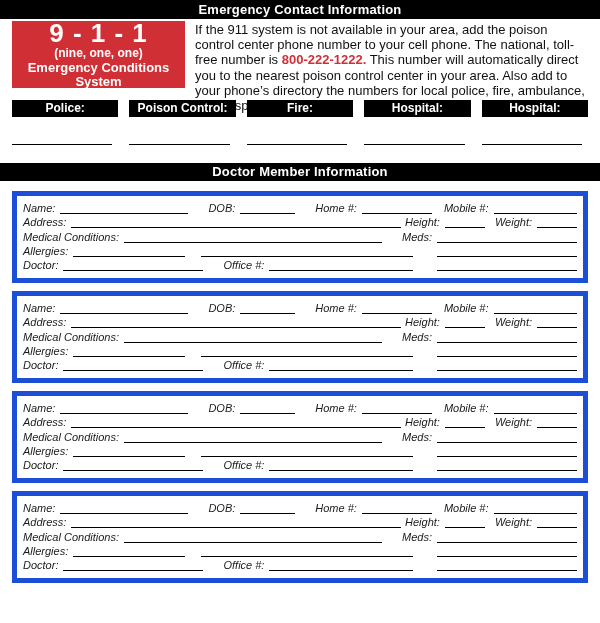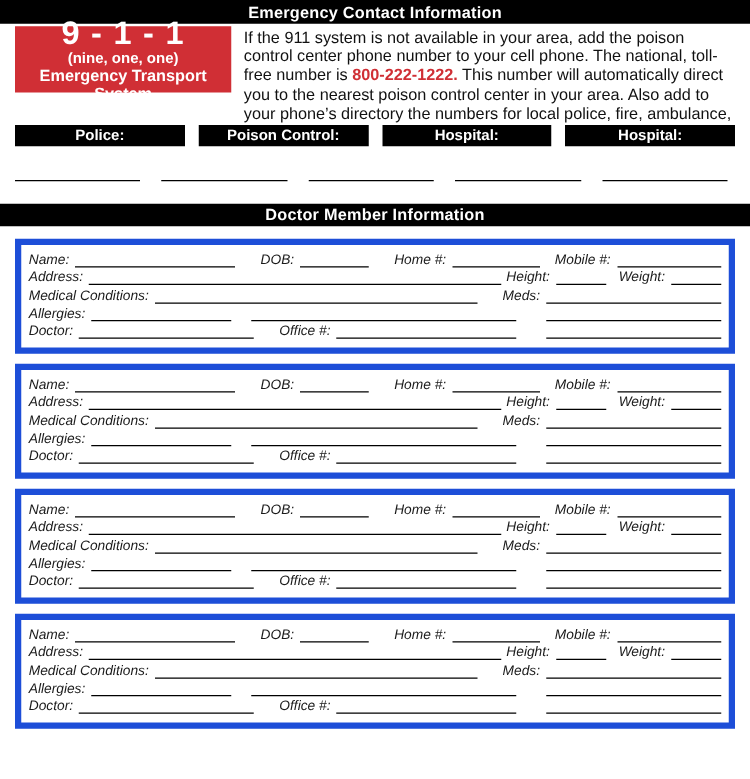--- a/index.html
+++ b/index.html
@@ -12,21 +12,21 @@
     text-align: center;
     font-weight: bold;
     letter-spacing: 0.2px;
   }
   .title-bar { height: 19px; font-size: 13px; line-height: 19px; }
   .family-bar { margin-top: 18px; height: 18px; font-size: 13px; line-height: 18px; }
 
   .top-section { display: flex; align-items: flex-start; height: 81px; padding: 2px 12px 0 12px; }
   .red-box {
     flex: none;
-    width: 173px; height: 53px;
+    width: 173px; height: 67px;
     background: var(--accent-red, #D02F35);
     color: #fff;
     display: flex; flex-direction: column; align-items: center; justify-content: center;
     text-align: center;
   }
   .n911 { font-size: 26px; font-weight: bold; letter-spacing: 1px; line-height: 26px; }
   .pron { font-size: 12px; font-weight: bold; line-height: 13px; margin-top: 1px; }
   .ets  { font-size: 13px; font-weight: bold; line-height: 14px; margin-top: 1px; }
 
   .instructions {
@@ -81,28 +81,29 @@
 <div class="page">
 
   <div class="bar title-bar">
     <span>Emergency Contact Information</span>
   </div>
 
   <div class="top-section">
     <div class="red-box">
       <div class="n911">9 - 1 - 1</div>
       <div class="pron">(nine, one, one)</div>
-      <div class="ets">Emergency Transport System</div>
+      <div class="ets">Emergency Conditions System</div>
     </div>
     <p class="instructions"><span>If the 911 system is not available in your area, add the poison control center phone number to your cell phone. The national, toll-free number is </span><span class="phone">800-222-1222.</span><span> This number will automatically direct you to the nearest poison control center in your area. Also add to your phone’s directory the numbers for local police, fire, ambulance, and hospital.</span></p>
   </div>
 
   <div class="contacts-row">
     <div class="cbar">Police:</div>
     <div class="cbar">Poison Control:</div>
+    <div class="cbar">Fire:</div>
     <div class="cbar">Hospital:</div>
     <div class="cbar">Hospital:</div>
   </div>
 
   <div class="lines-row">
     <div class="cline"></div>
     <div class="cline"></div>
     <div class="cline"></div>
     <div class="cline"></div>
     <div class="cline"></div>

